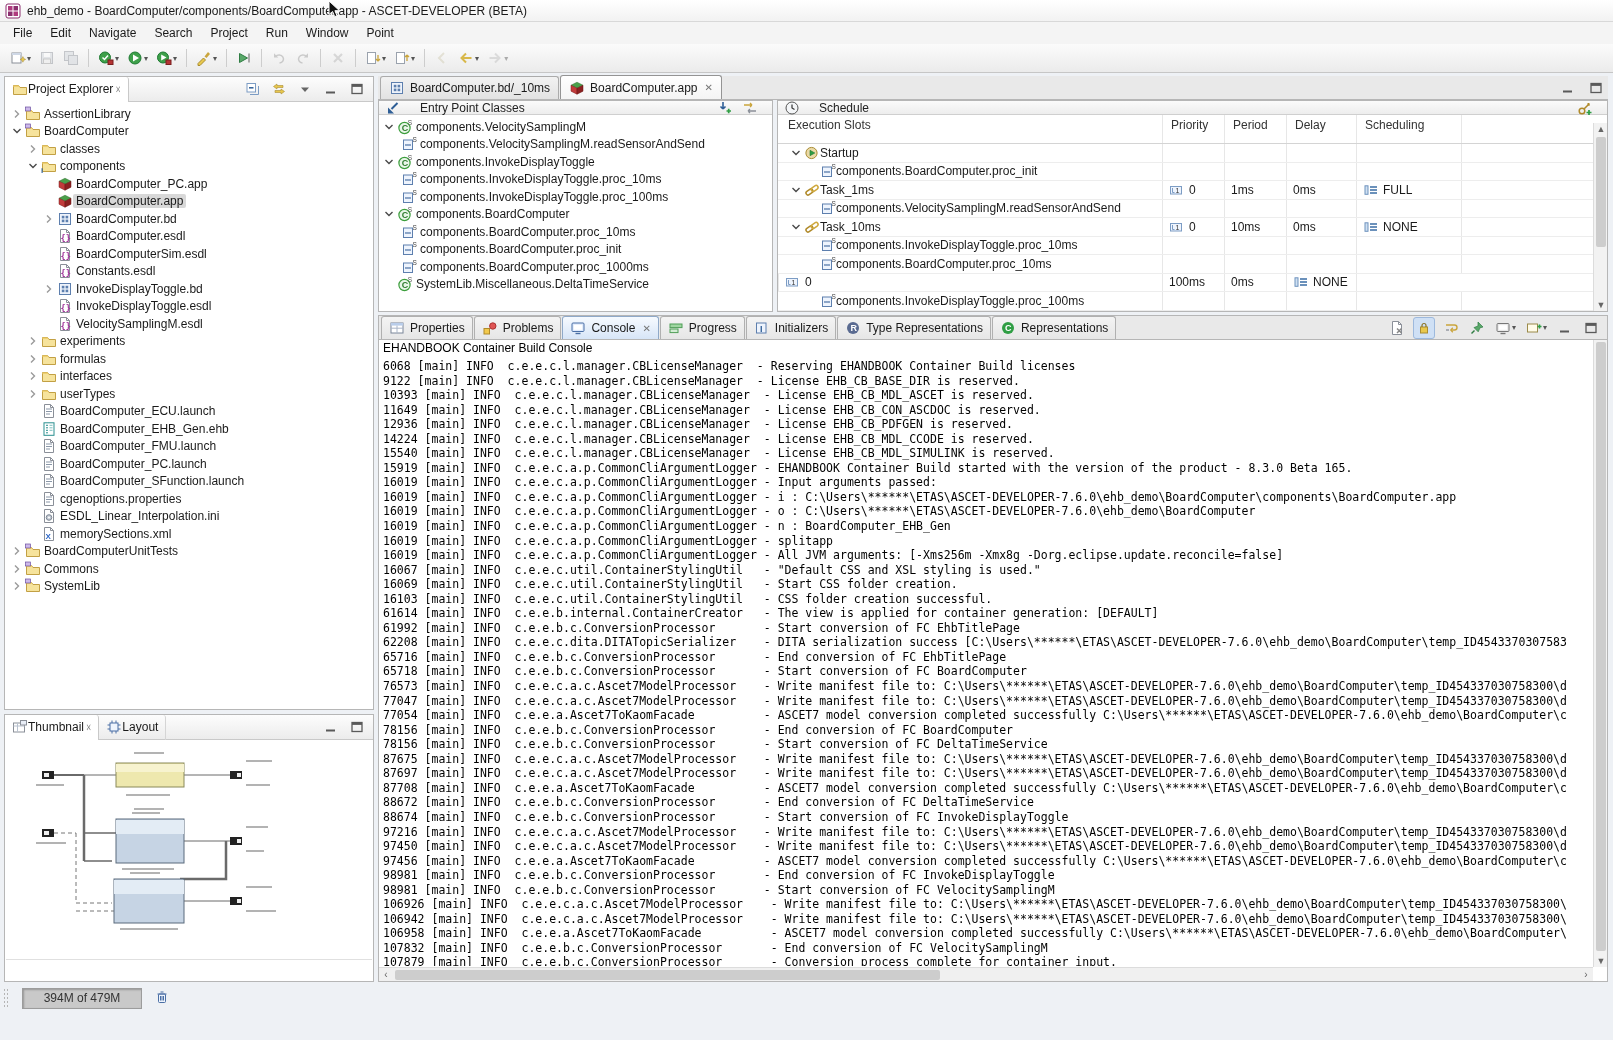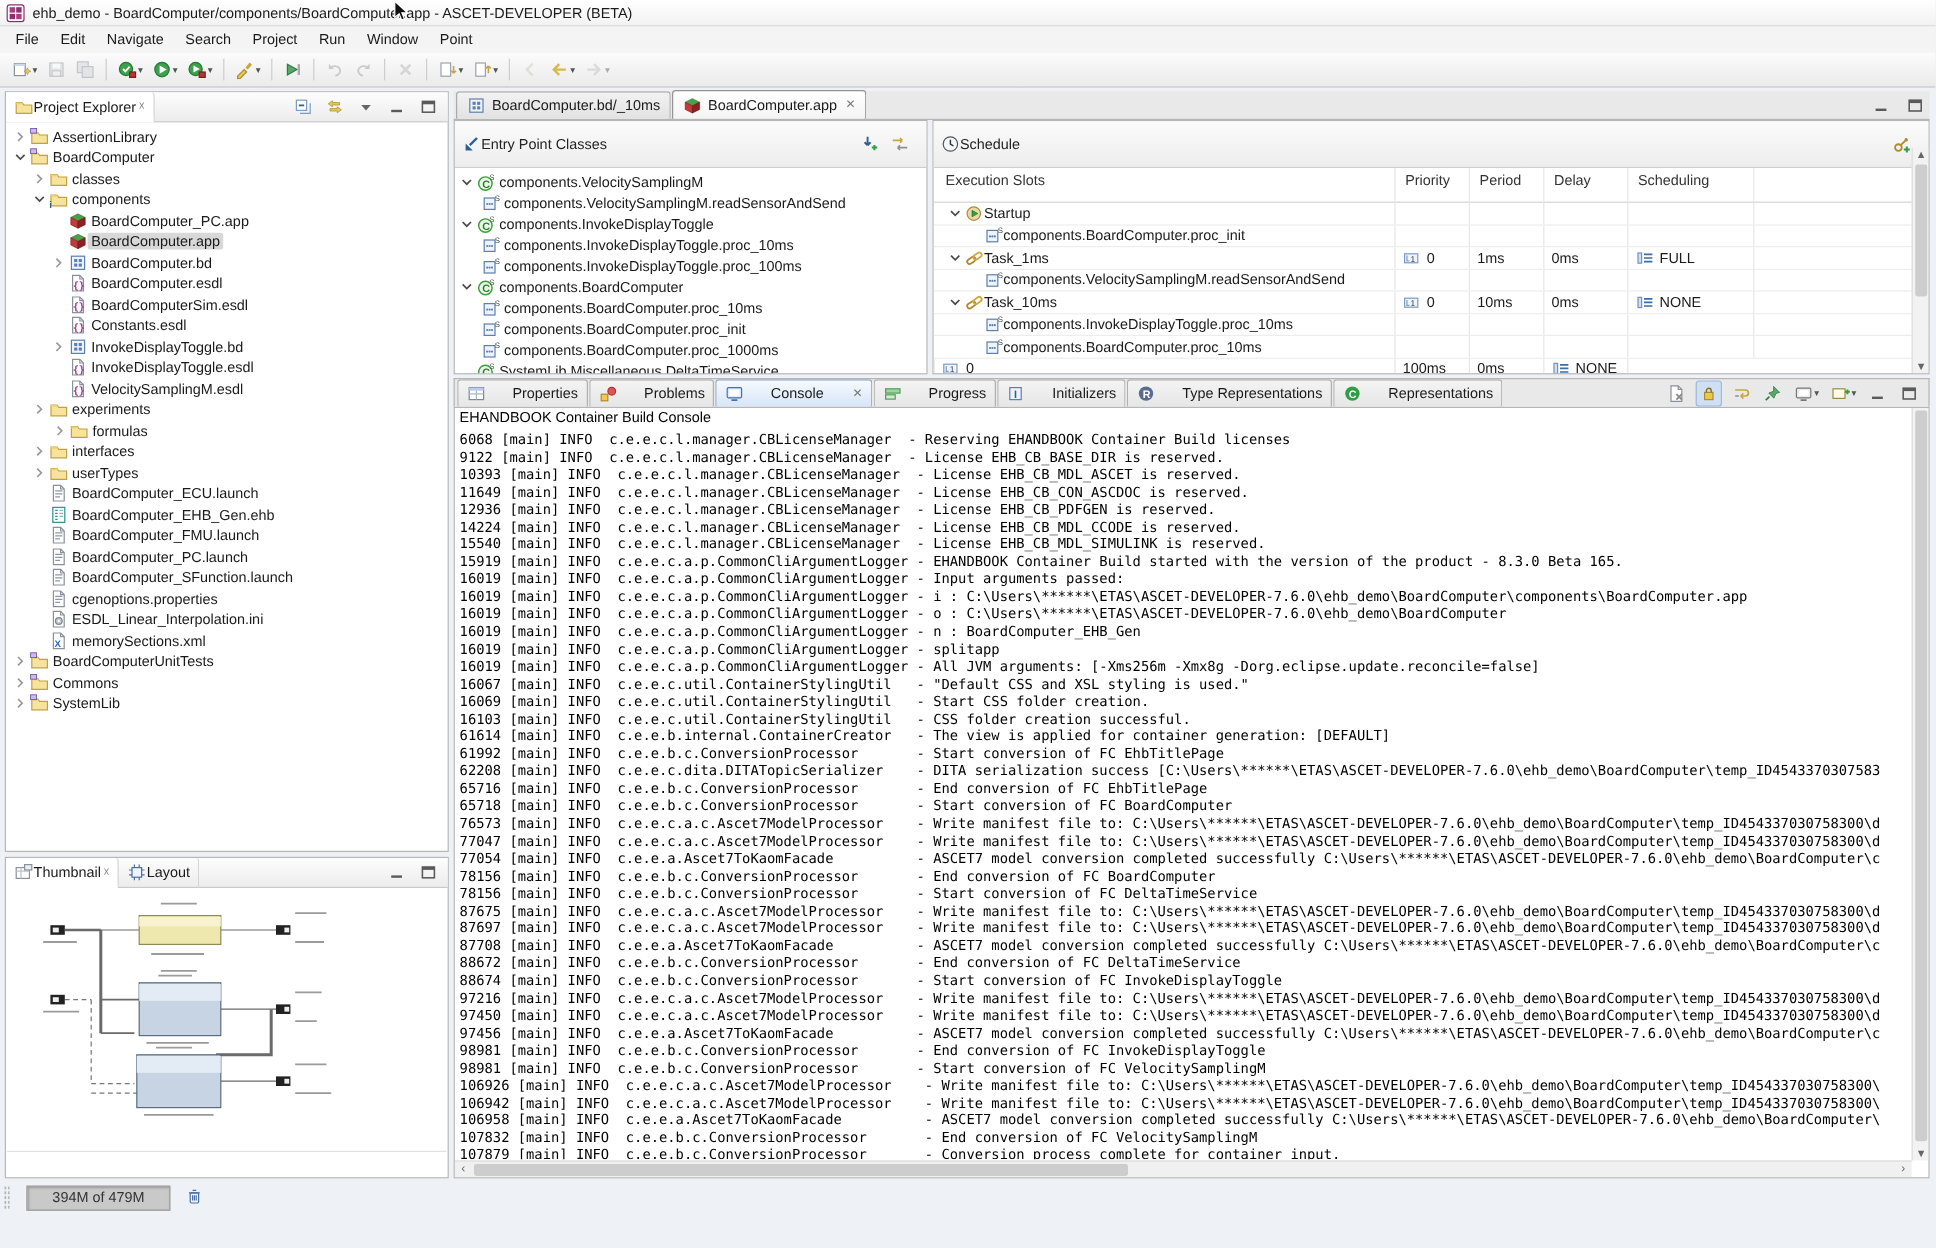--- a/index.html
+++ b/index.html
@@ -35,41 +35,41 @@
   .trow.sel .lbl{background:#d8d8d8;border-radius:2px}
   .exp{width:16px;text-align:center;flex:0 0 16px}
   .sp16{width:16px;flex:0 0 16px}
   
   #editor-tabs{left:378px;top:76px;width:1230px;height:24px;background:#e9e9e9;border-bottom:1px solid #b6b6b6;
                display:flex;align-items:flex-end;box-sizing:border-box;padding-left:2px}
   .etab{display:flex;align-items:center;gap:5px;height:23px;padding:0 8px;border:1px solid #ababab;border-bottom:none;
         background:linear-gradient(#f2f2f2,#e2e2e2);border-radius:3px 3px 0 0;margin-right:1px;box-sizing:border-box}
   .etab.active{background:linear-gradient(#ffffff,#f4f4f4);height:24px;border-color:#949494}
   .pane{position:absolute;background:#fff;border:1px solid #b6b6b6;box-sizing:border-box;overflow:hidden}
-  .pane-hdr{height:39px;background:linear-gradient(#fbfbfb,#ededed);border-bottom:1px solid #cfcfcf;
-            display:flex;align-items:center;gap:0;padding:0 6px;box-sizing:border-box;color:#222}
+  .pane-hdr{height:14px;background:linear-gradient(#fbfbfb,#ededed);border-bottom:1px solid #cfcfcf;
+            display:flex;align-items:center;gap:19px;padding:0 6px;box-sizing:border-box;color:#222}
   
   .srow{display:grid;grid-template-columns:384px 62px 62px 70px 105px 1fr;height:17.5px;border-bottom:1px solid #ededed;align-items:center}
   .srow .c{height:100%;display:flex;align-items:center;border-left:1px solid #e7e7e7;padding-left:6px;box-sizing:border-box;white-space:nowrap;overflow:hidden}
   .srow .c0{border-left:none;padding-left:10px}
   #sched-colhdr{display:grid;grid-template-columns:384px 62px 62px 70px 105px 1fr;height:28px;border-bottom:1px solid #d4d4d4;color:#333}
   #sched-colhdr .c{display:flex;align-items:flex-start;padding:3px 0 0 8px;border-left:1px solid #e7e7e7;box-sizing:border-box}
   #sched-colhdr .c0{border-left:none;padding-left:10px}
   .cellico{margin-right:4px}
   
   .vscroll{position:absolute;width:14px;background:#f2f2f2;border-left:1px solid #dcdcdc;box-sizing:border-box}
   .vthumb{position:absolute;left:2px;width:10px;background:#cdcdcd;border-radius:2px}
   .sarrow{position:absolute;left:0;width:14px;height:12px;color:#666;font-size:9px;text-align:center;line-height:12px}
   .hscroll{position:absolute;height:14px;background:#f0f0f0;border-top:1px solid #dcdcdc;box-sizing:border-box}
   .hthumb{position:absolute;top:2px;height:10px;background:#cdcdcd;border-radius:2px}
   .harrow{position:absolute;top:0;width:14px;height:14px;color:#666;font-size:10px;text-align:center;line-height:14px}
   
   #console-tabs{left:378px;top:315px;width:1230px;height:24px;background:#e9e9e9;border:1px solid #b6b6b6;border-bottom:none;
                 display:flex;align-items:flex-end;box-sizing:border-box;padding-left:2px}
-  .ctab{display:flex;align-items:center;gap:22px;height:23px;padding:0 7px;border:1px solid #b0b0b0;border-bottom:none;
+  .ctab{display:flex;align-items:center;gap:5px;height:23px;padding:0 7px;border:1px solid #b0b0b0;border-bottom:none;
         background:linear-gradient(#f4f4f4,#e6e6e6);border-radius:3px 3px 0 0;margin-right:1px;box-sizing:border-box}
   .ctab.active{background:linear-gradient(#f6faff,#d7e5f7);border-color:#8fa9c9}
   .ctoolbtn{display:flex;align-items:center;height:20px;padding:0 2px;border-radius:3px}
   .ctoolbtn.pressed{background:#cfe0f5;border:1px solid #9db9dd}
   #console-body{left:378px;top:339px;width:1230px;height:643px;background:#fff;border:1px solid #b6b6b6;box-sizing:border-box;overflow:hidden}
   #console-title{height:17px;padding:1px 4px;white-space:pre;color:#000}
   #console-log{position:absolute;left:4px;top:19px;right:16px;bottom:15px;overflow:hidden;
                font-family:"DejaVu Sans Mono","Liberation Mono",monospace;font-size:11.5px;line-height:14.55px;color:#000;white-space:pre}
   
   #statusbar{left:0;top:984px;width:1613px;height:28px;background:#eef1f5;display:flex;align-items:center}
@@ -484,21 +484,21 @@
           </svg>
         </span>
         <span class="ico">
           <svg width="16" height="16" viewBox="0 0 16 16">
             <path d="M1.5 4.5h5l1.5 2h6.5v7h-13z" fill="#f6e39c" stroke="#c2a044"></path>
             <path d="M1.5 4.5h5l1 1.4h-6z" fill="#efd070"></path>
           </svg>
         </span>
         <span class="lbl">experiments</span>
       </div>
-      <div class="trow" style="padding-left: 37px; text-align: center;">
+      <div class="trow" style="padding-left: 20px; text-align: center;">
         <span class="ico exp">
           <svg width="16" height="16" viewBox="0 0 16 16">
             <path d="M6 4.5L9.5 8 6 11.5" stroke="#9a9a9a" stroke-width="1.4" fill="none"></path>
           </svg>
         </span>
         <span class="ico">
           <svg width="16" height="16" viewBox="0 0 16 16">
             <path d="M1.5 4.5h5l1.5 2h6.5v7h-13z" fill="#f6e39c" stroke="#c2a044"></path>
             <path d="M1.5 4.5h5l1 1.4h-6z" fill="#efd070"></path>
           </svg>

